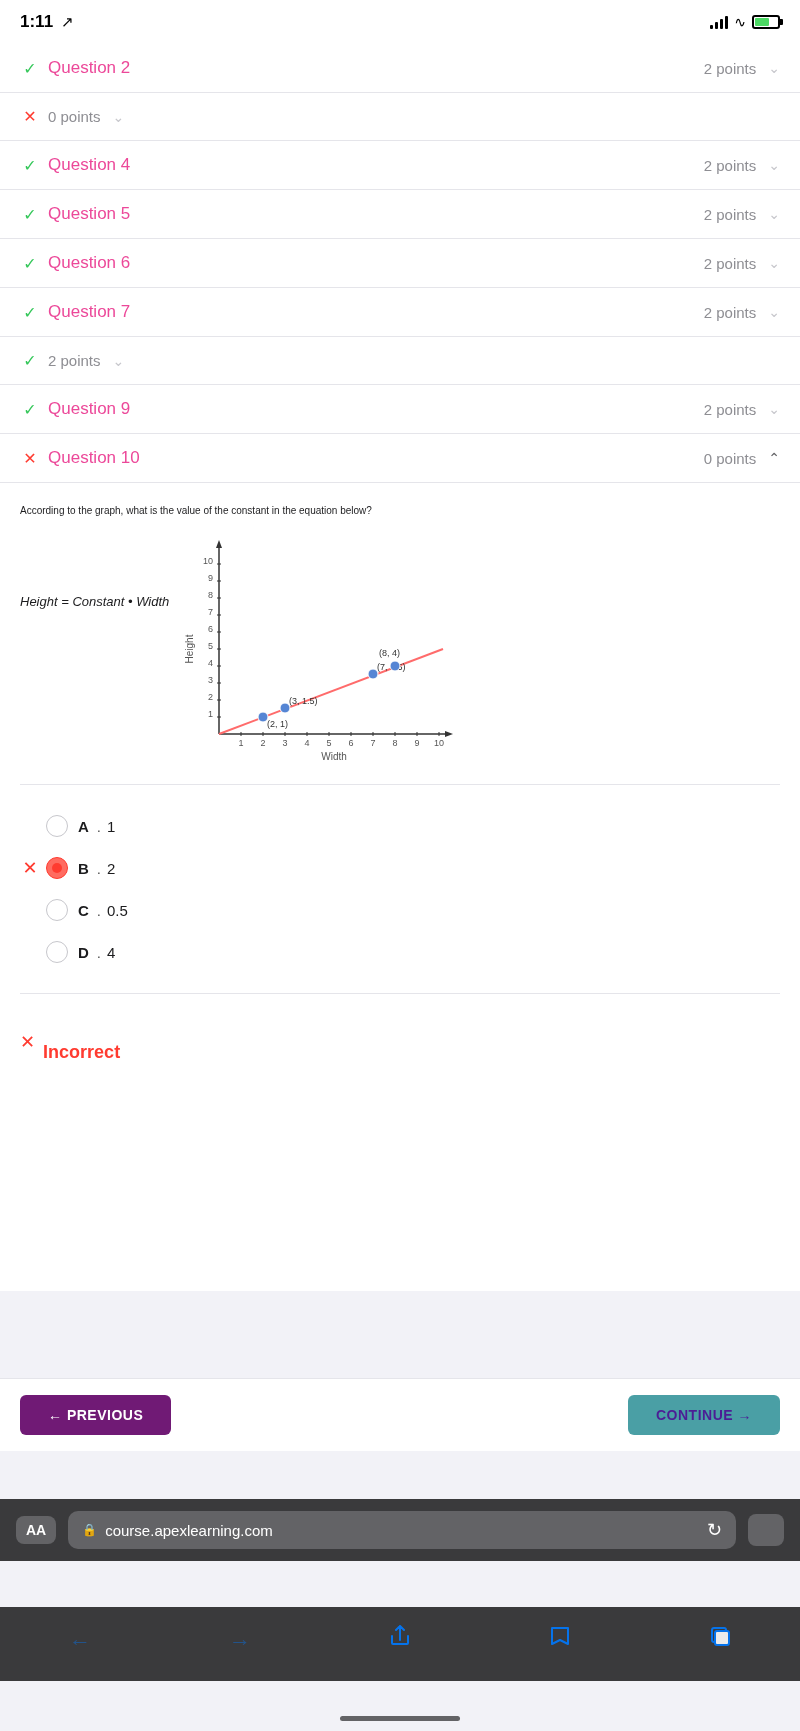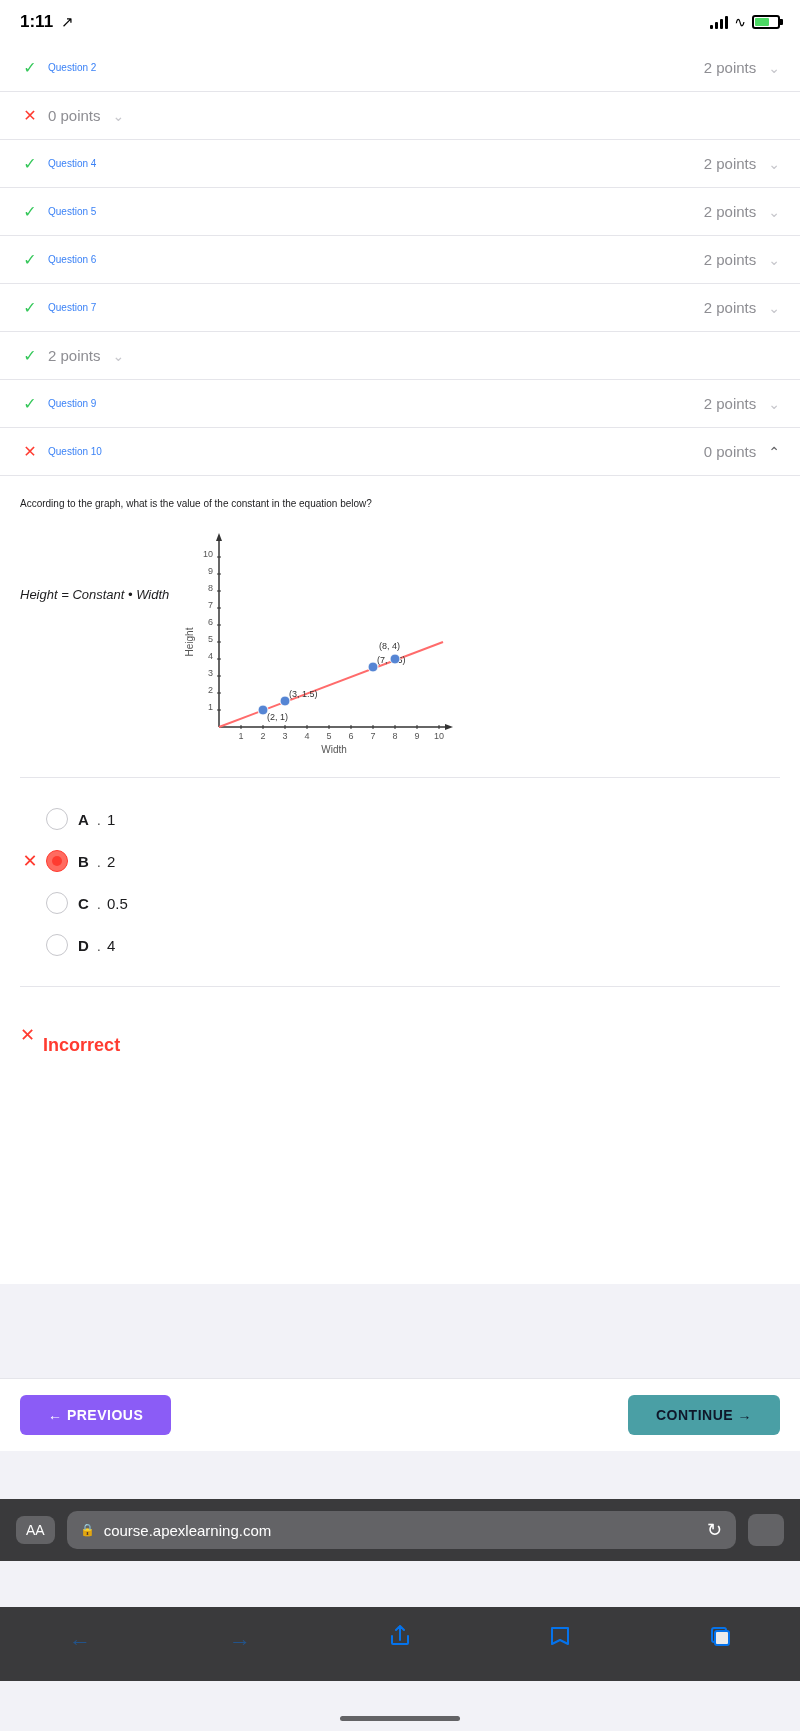--- a/index.html
+++ b/index.html
@@ -88,22 +88,22 @@
     .question-icon {
       width: 20px;
       text-align: center;
       margin-right: 8px;
       font-size: 16px;
     }
     .question-icon.correct { color: #34c759; }
     .question-icon.incorrect { color: #ff3b30; }
     .question-label {
       flex: 1;
-      font-size: 10px;
-      color: #3b82f6;
+      font-size: 17px;
+      color: #ec4899;
     }
     .question-points {
       font-size: 15px;
       color: #8e8e93;
       margin-right: 12px;
     }
     .chevron {
       color: #c7c7cc;
       font-size: 14px;
     }
@@ -234,44 +234,44 @@
       font-size: 14px;
       font-weight: 600;
       letter-spacing: 0.5px;
       border: none;
       cursor: pointer;
       display: flex;
       align-items: center;
       gap: 8px;
     }
     .btn-previous {
-      background: #8b5cf6;
+      background: #701a75;
       color: white;
     }
     .btn-continue {
       background: #4a9fa5;
-      color: #0f172a;
+      color: #4c1d95;
     }
 
     
     .browser-bar {
       position: absolute;
       bottom: 170px;
       left: 0;
       right: 0;
       background: #3a3a3c;
       padding: 12px 16px;
       display: flex;
       align-items: center;
       gap: 12px;
     }
     .browser-aa {
       color: white;
       font-size: 14px;
-      font-weight: 400;
+      font-weight: 700;
       background: #636366;
       padding: 6px 10px;
       border-radius: 8px;
     }
     .browser-url-bar {
       flex: 1;
       background: #636366;
       border-radius: 10px;
       padding: 8px 14px;
       display: flex;

